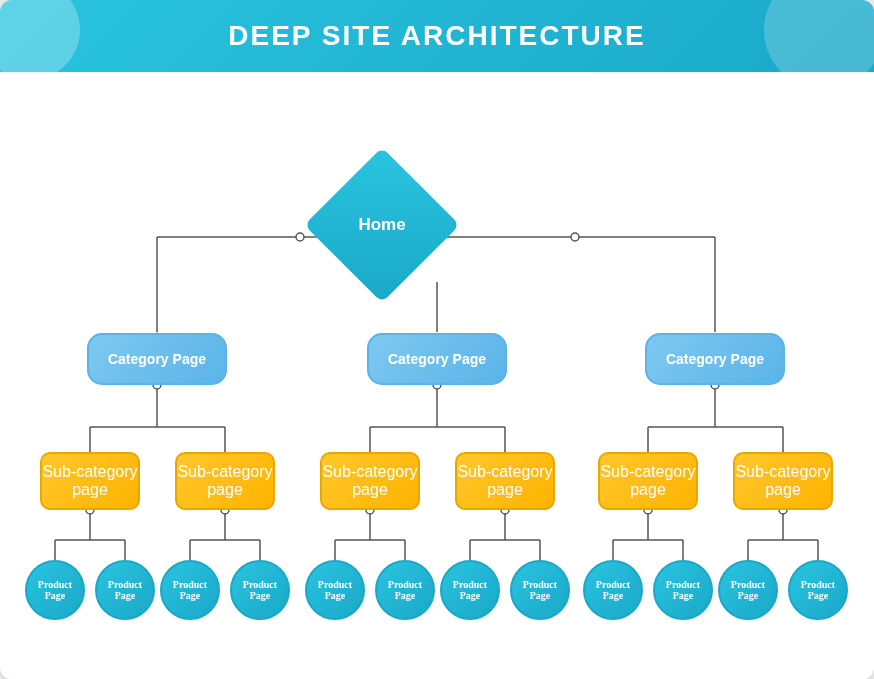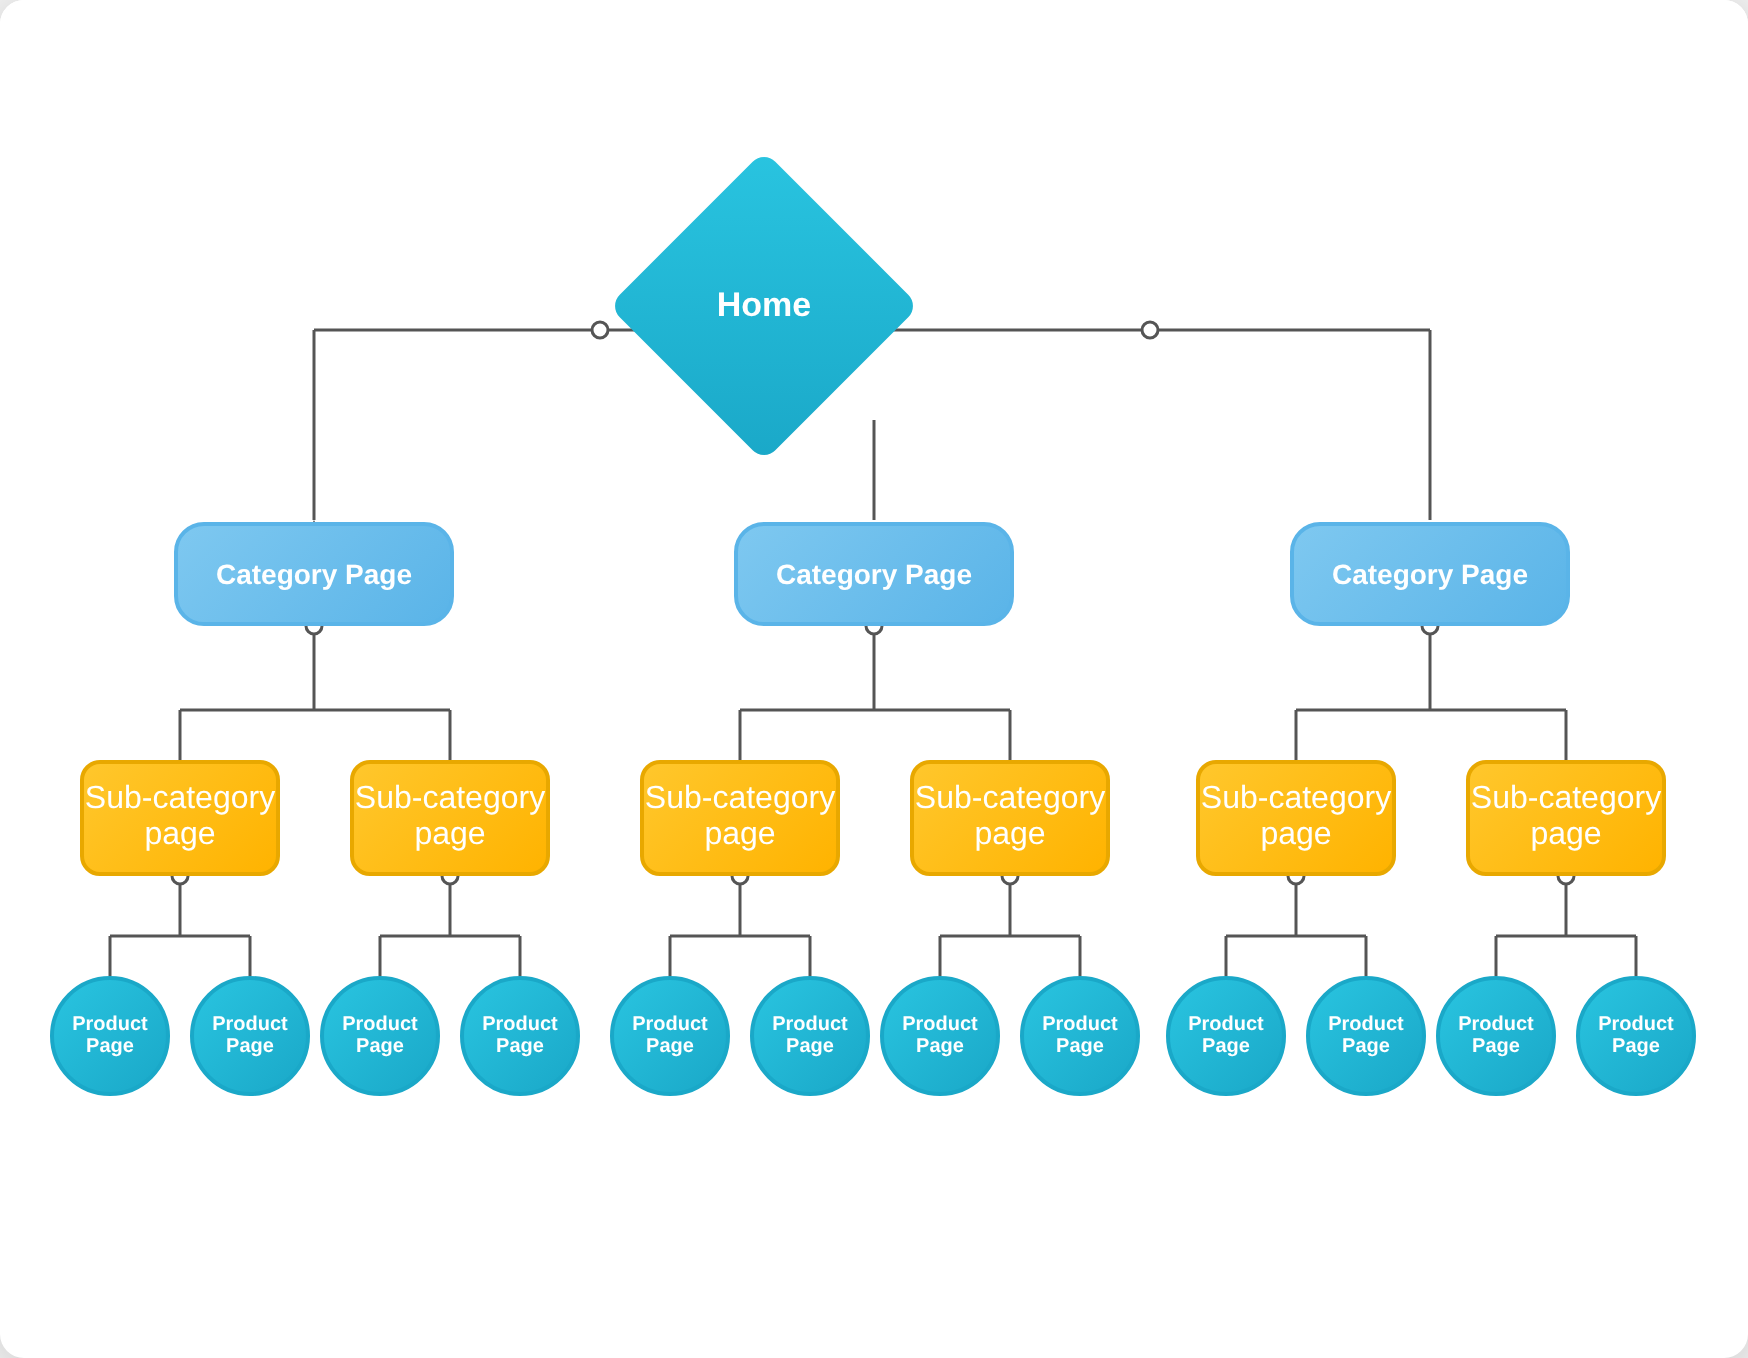--- a/index.html
+++ b/index.html
@@ -140,27 +140,33 @@
       align-items: center;
       justify-content: center;
       color: white;
       font-size: 10px;
       font-weight: bold;
       text-align: center;
       z-index: 2;
       width: 60px;
       height: 60px;
       border: 2px solid #1aa8c8;
+      font-family: Liberation Serif, serif;
     }
   </style>
 </head>
 <body>
 
 <div class="diagram-container">
 
+  <div class="header">
+    <div class="header-circle-left"></div>
+    <div class="header-circle-right"></div>
+    <span class="header-title">DEEP SITE ARCHITECTURE</span>
+  </div>
 
   <div class="diagram-area">
 
     <svg class="connectors">
 
       <line x1="437" y1="165" x2="157" y2="165" stroke="#555" stroke-width="1.5" marker-end="none"></line>
       <line x1="157" y1="165" x2="157" y2="260" stroke="#555" stroke-width="1.5"></line>
 
       <line x1="437" y1="165" x2="715" y2="165" stroke="#555" stroke-width="1.5"></line>
       <line x1="715" y1="165" x2="715" y2="260" stroke="#555" stroke-width="1.5"></line>

